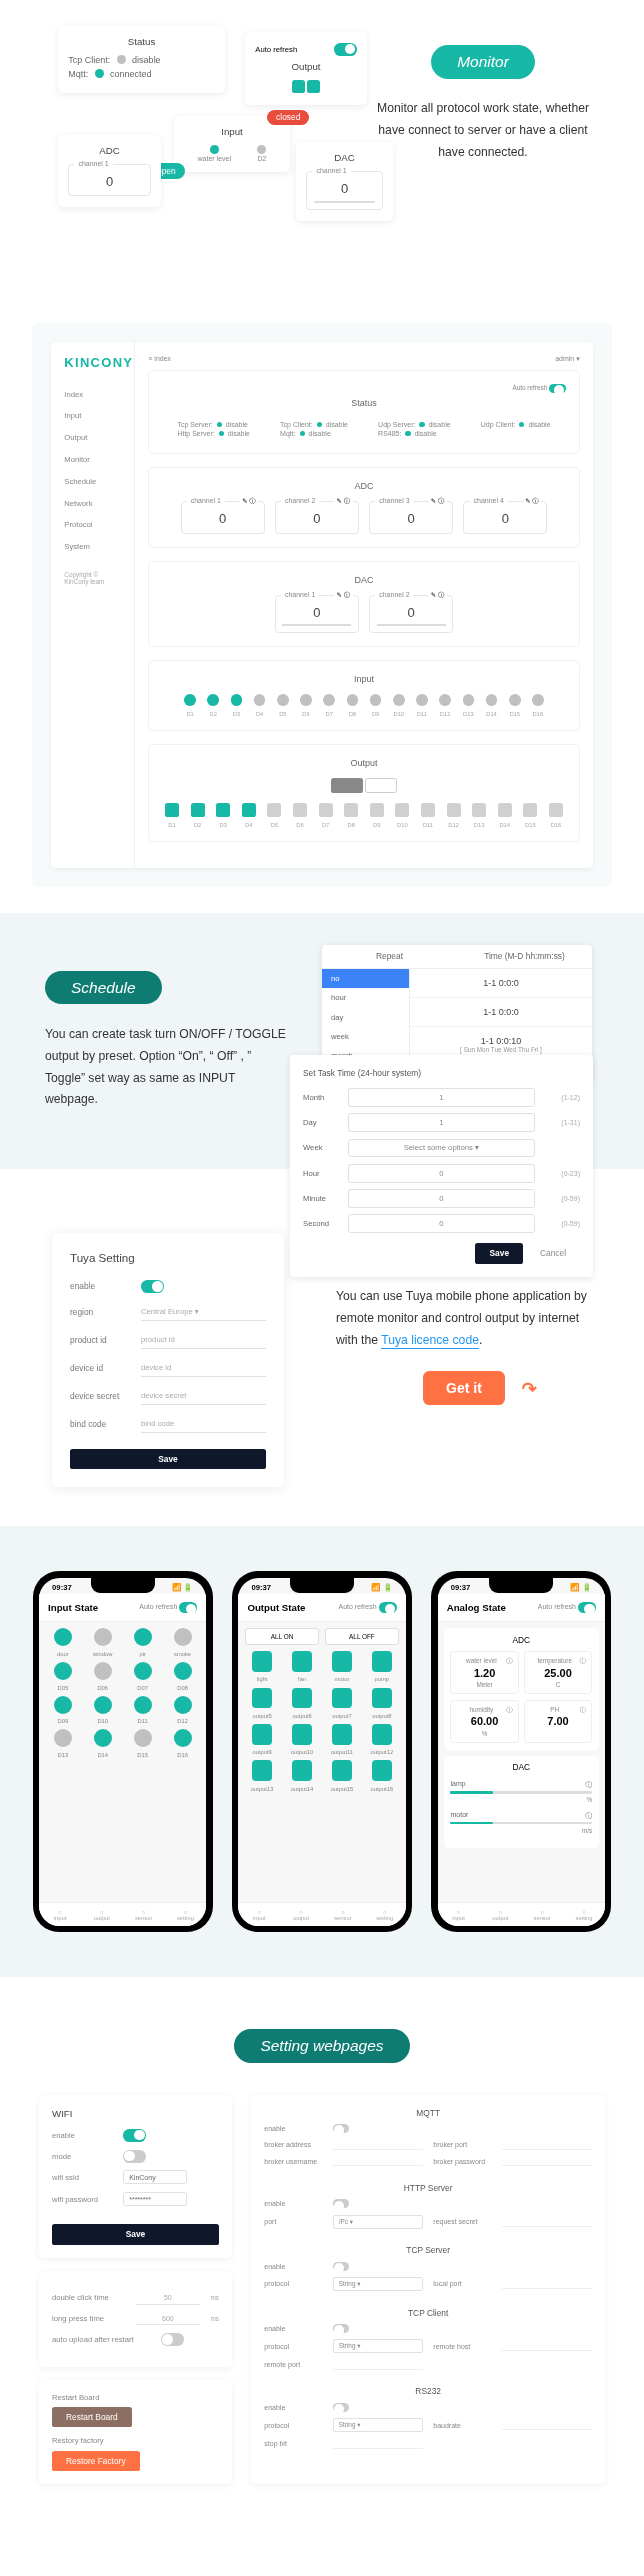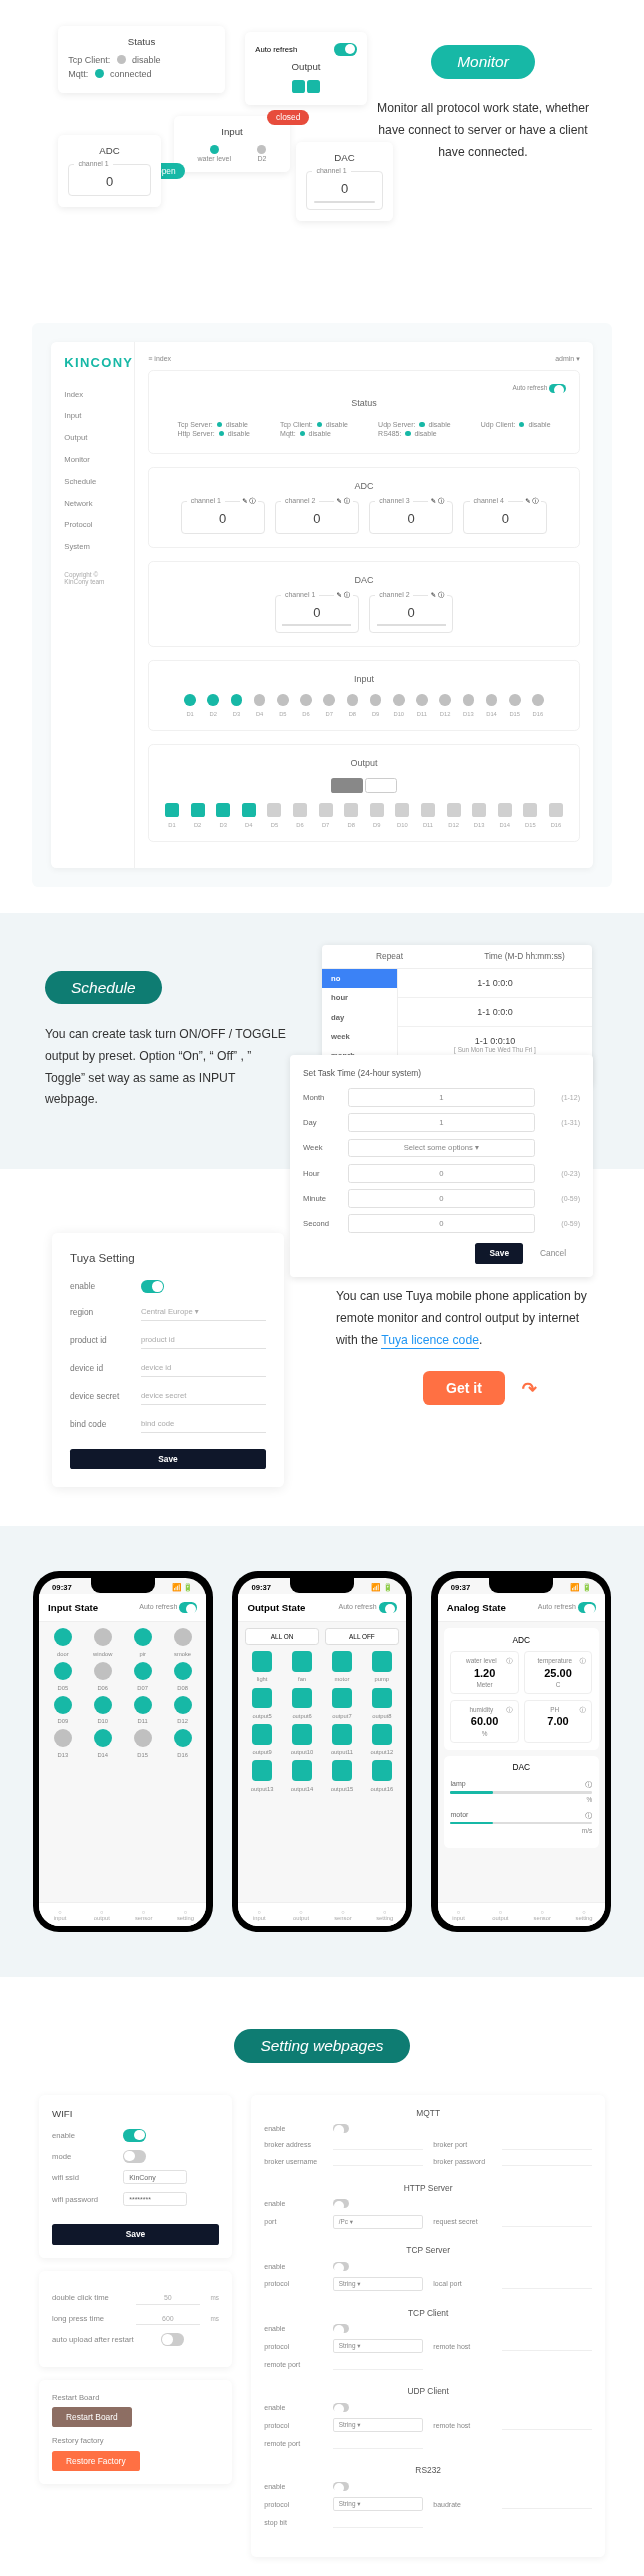--- a/index.html
+++ b/index.html
@@ -61,21 +61,21 @@
 .copyright { font-size: 6.4px; color: #aaa; padding: 13px; }
 
 
 .sec3 { background: #f0f5f7; display: flex; gap: 32px; padding: 58px 45px; }
 .sec3-left { width: 245px; }
 .sec3-right { flex: 1; position: relative; }
 .repeat-card { position: absolute; top: -26px; left: 0; width: 270px; background: #fff; border-radius: 3.9px; box-shadow: 0 1.3px 7.7px rgba(0,0,0,0.1); }
 .repeat-head { display: flex; border-bottom: 0.6px solid #eee; }
 .repeat-head > div { flex: 1; padding: 6.4px; text-align: center; font-size: 8.4px; color: #666; }
 .repeat-body { display: flex; }
-.repeat-drop { width: 76px; border-right: 0.6px solid #eee; font-weight: bold; }
+.repeat-drop { width: 88px; border-right: 0.6px solid #eee; }
 .repeat-drop .opt { padding: 5.2px 9px; font-size: 7.7px; color: #666; }
 .repeat-drop .opt.sel { background: #3b82f6; color: #fff; }
 .repeat-times { flex: 1; }
 .repeat-times .tm { padding: 9px; text-align: center; font-size: 9px; color: #444; border-bottom: 0.6px solid #f0f0f0; }
 .repeat-times .sub { font-size: 6.4px; color: #999; }
 .tasktime-card { position: absolute; top: 84px; left: -32px; width: 303px; background: #fff; border-radius: 3.9px; box-shadow: 0 1.3px 7.7px rgba(0,0,0,0.1); padding: 13px; }
 .tasktime-card h6 { font-size: 8.4px; font-weight: 500; color: #555; margin-bottom: 10.3px; }
 .tt-row { display: flex; align-items: center; margin: 6.4px 0; font-size: 7.7px; }
 .tt-row label { width: 45px; color: #666; }
 .tt-row .inp { flex: 1; border: 0.6px solid #e0e0e0; border-radius: 2.6px; padding: 3.9px 6.4px; font-size: 7.7px; color: #888; text-align: center; }
@@ -766,35 +766,20 @@
               <span></span>
               <span>protocol</span>
               <span class="psel">String ▾</span>
               <span>remote host</span>
               <span class="pfld"></span>
               <span>remote port</span>
               <span class="pfld"></span>
             </div>
           </div>
           <div class="proto-block">
-            <h6>UDP Client</h6>
-            <div class="proto-grid">
-              <span>enable</span>
-              <span><span class="toggle toggle-off" style="width:16.7px;height:9px"></span></span>
-              <span></span>
-              <span></span>
-              <span>protocol</span>
-              <span class="psel">String ▾</span>
-              <span>remote host</span>
-              <span class="pfld"></span>
-              <span>remote port</span>
-              <span class="pfld"></span>
-            </div>
-          </div>
-          <div class="proto-block">
             <h6>RS232</h6>
             <div class="proto-grid">
               <span>enable</span>
               <span><span class="toggle toggle-off" style="width:16.7px;height:9px"></span></span>
               <span></span>
               <span></span>
               <span>protocol</span>
               <span class="psel">String ▾</span>
               <span>baudrate</span>
               <span class="pfld"></span>

